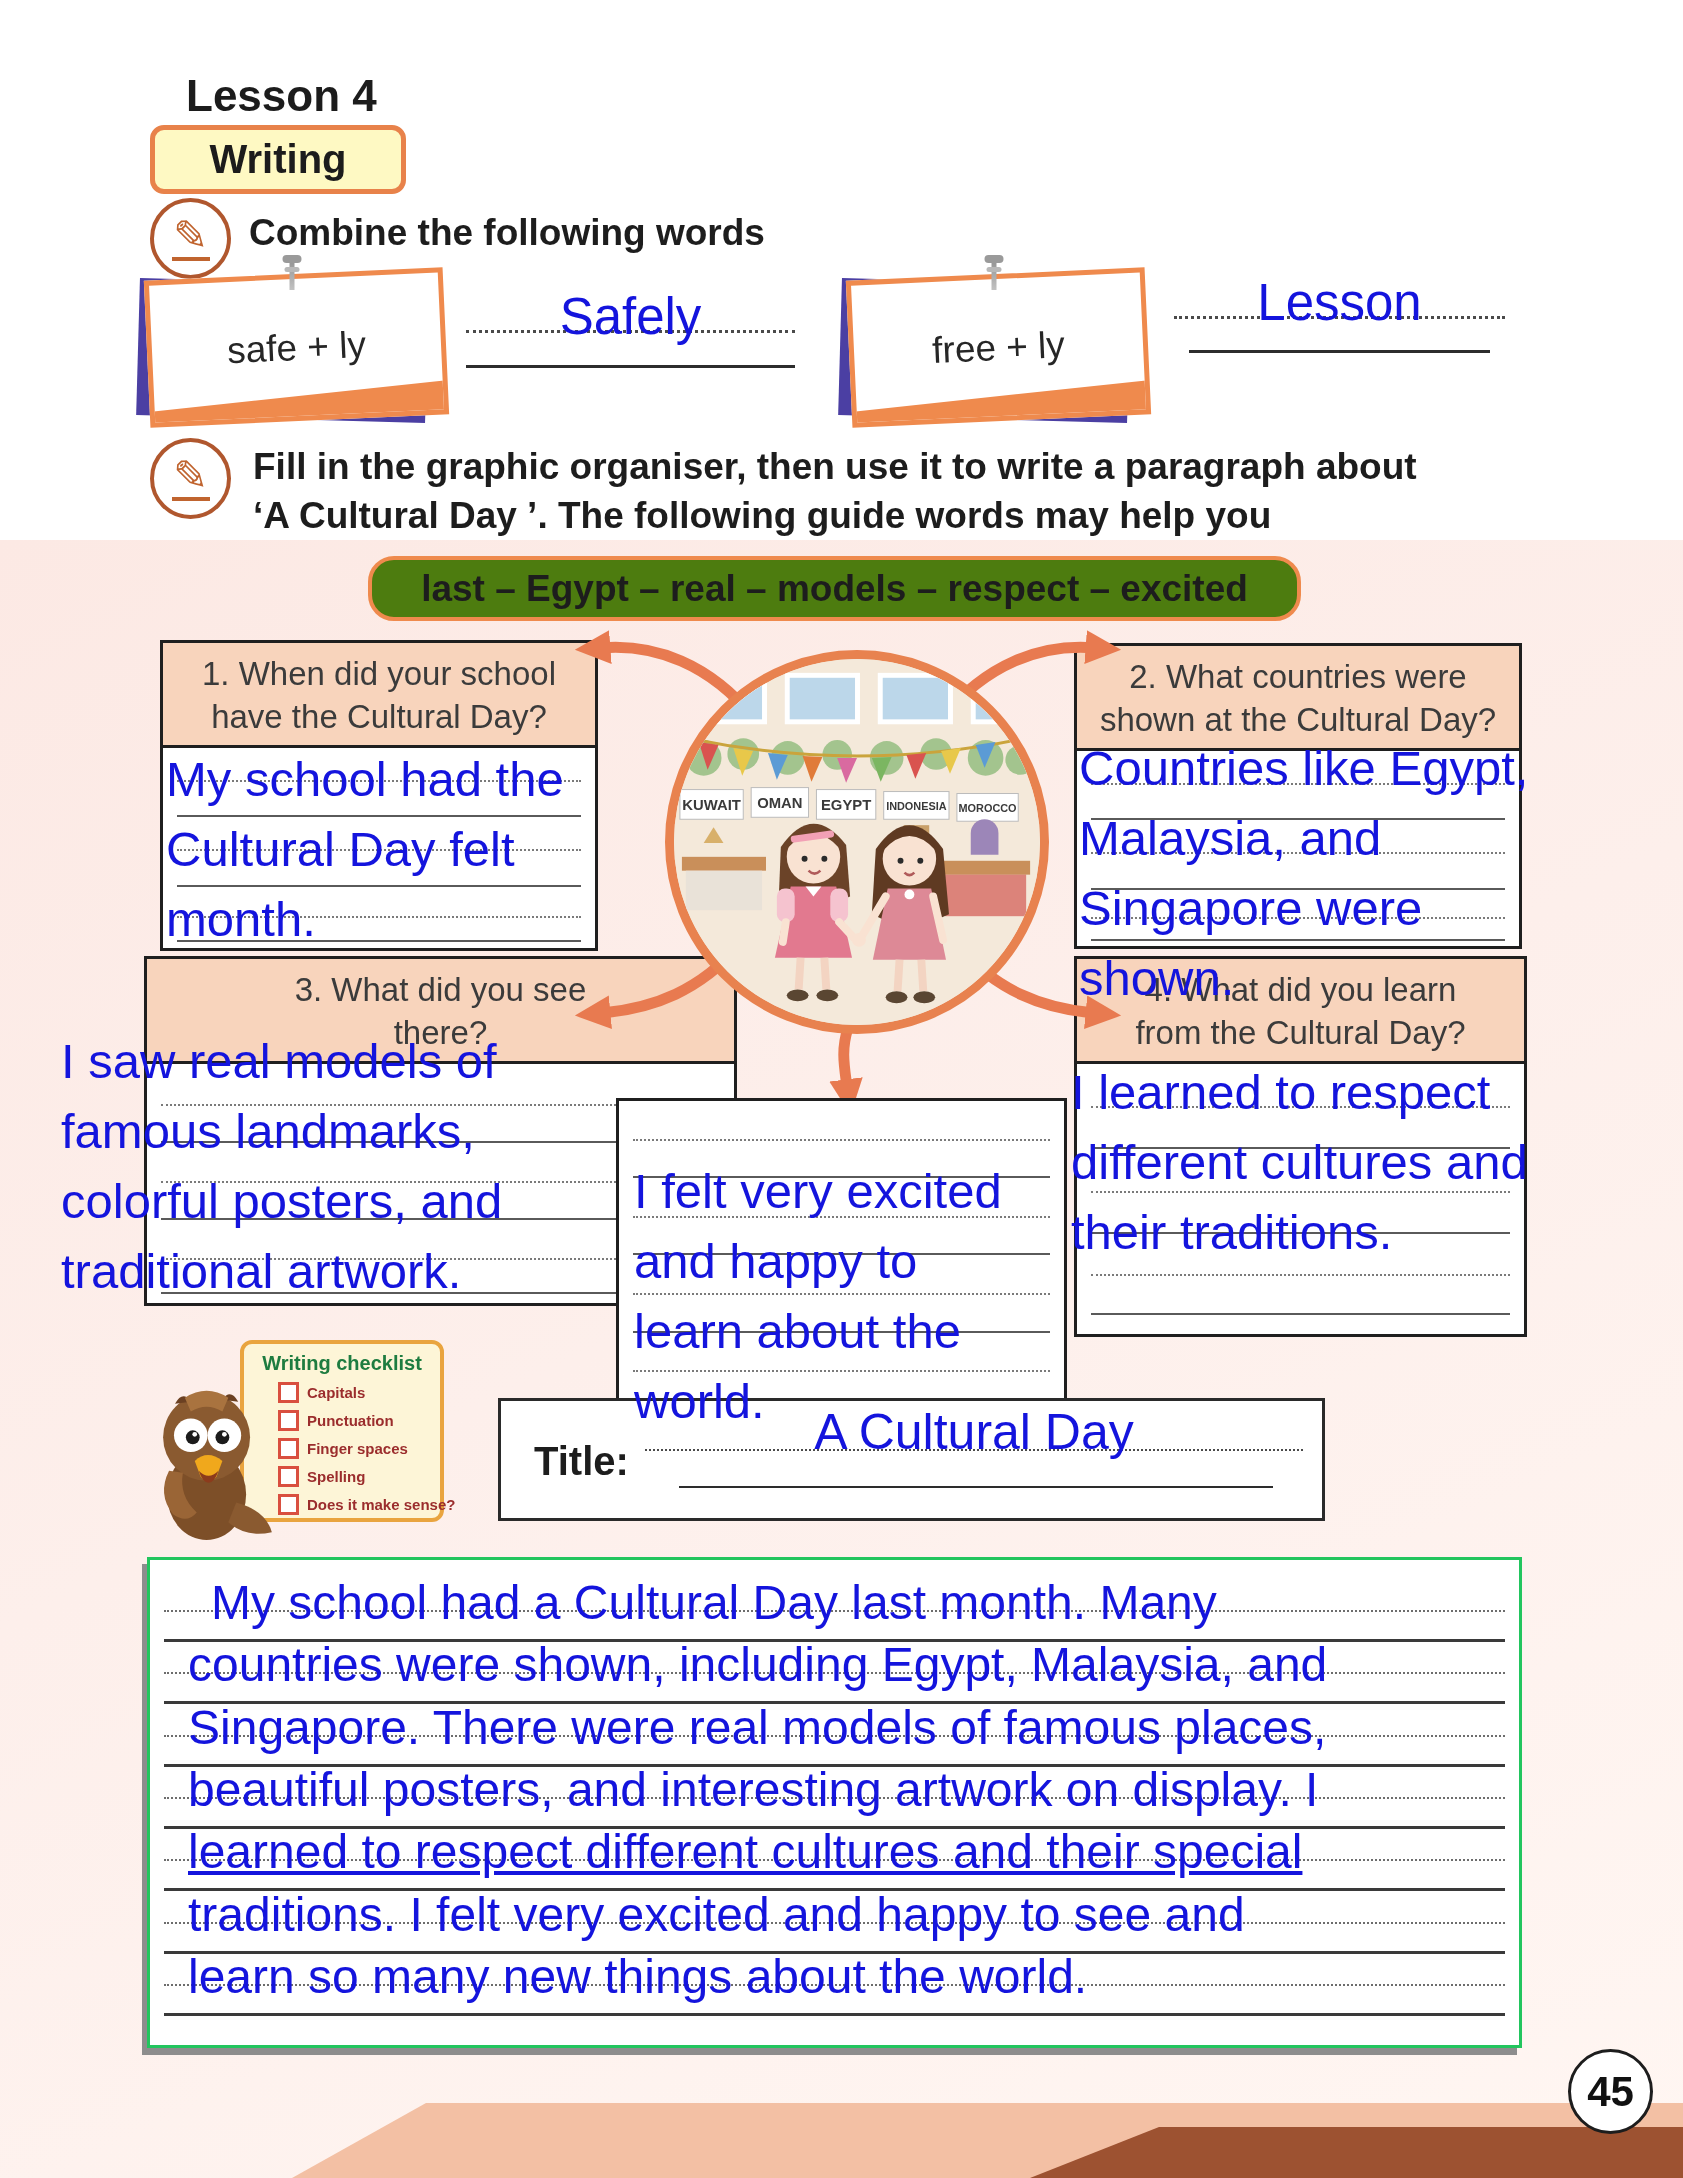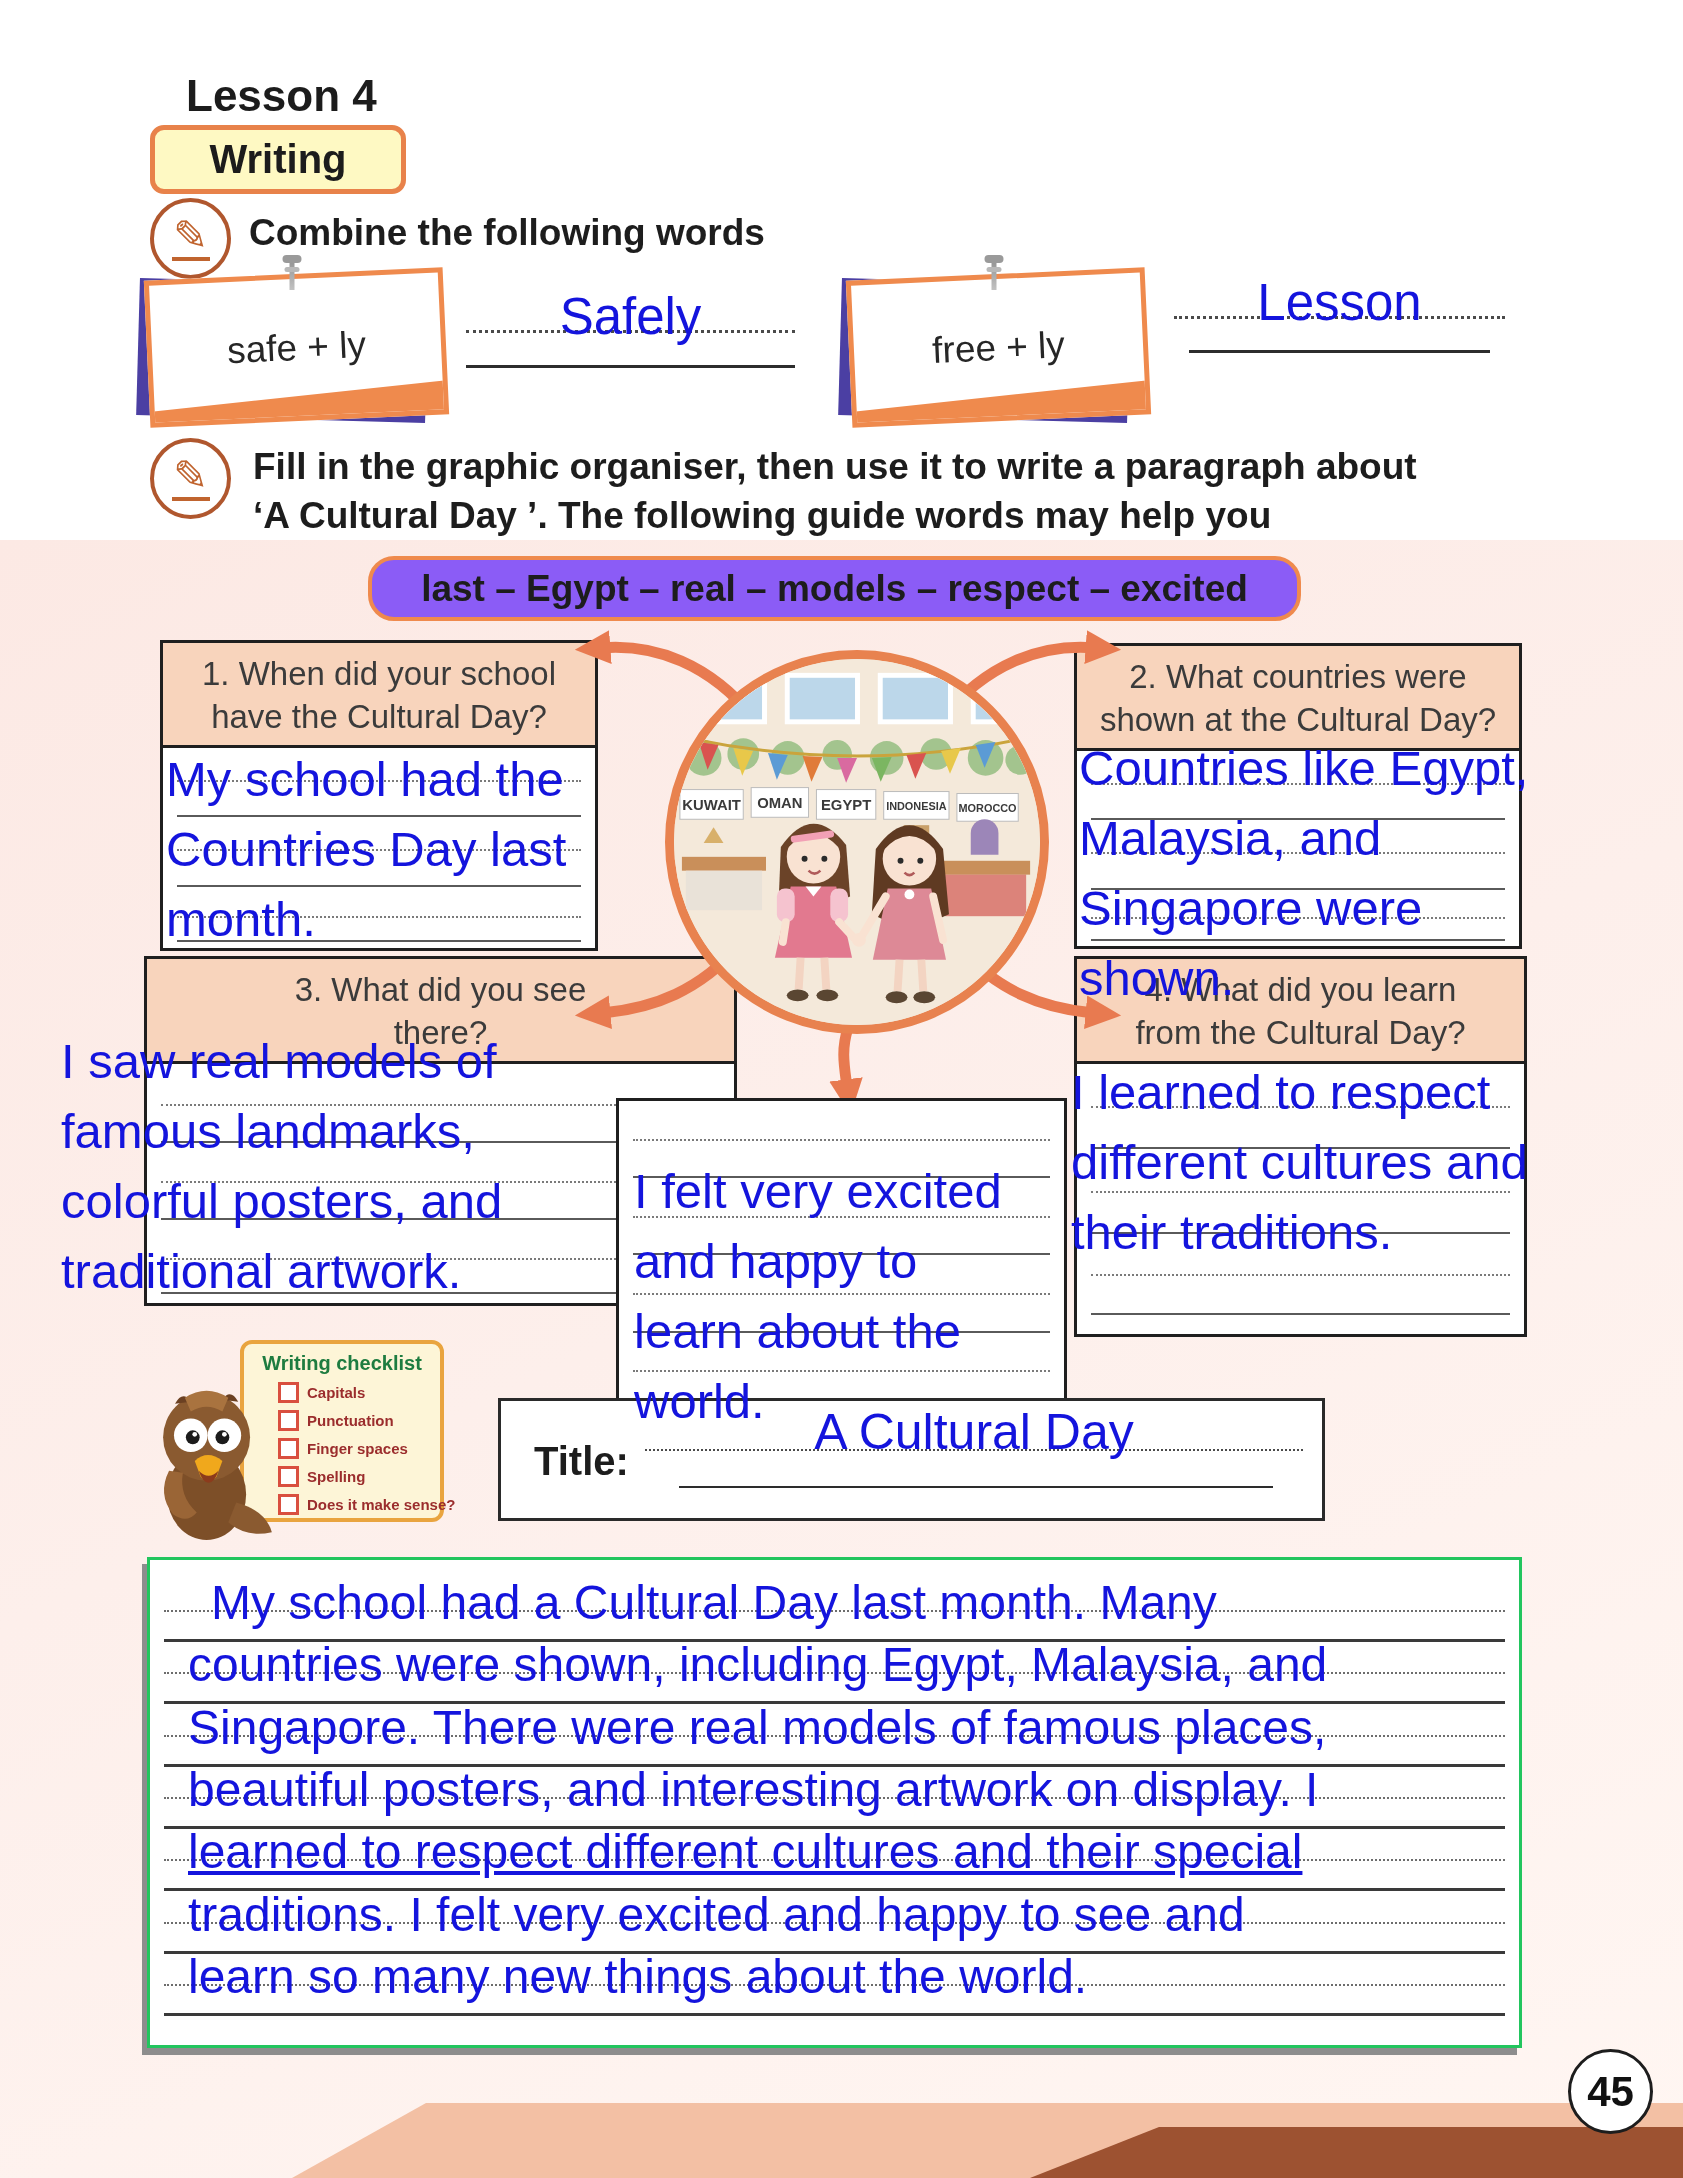--- a/index.html
+++ b/index.html
@@ -32,21 +32,21 @@
       transform:skewY(-3.5deg);}
   .pin{position:absolute;top:-16px;left:50%;transform:translateX(-50%);width:5px;height:32px;
       background:linear-gradient(#8f8f8f,#c2c2c2);z-index:3;}
   .pin::before{content:"";position:absolute;top:-3px;left:-7px;width:19px;height:8px;background:#9a9a9a;border-radius:4px;}
   .pin::after{content:"";position:absolute;top:9px;left:-5px;width:15px;height:5px;background:#b8b8b8;border-radius:3px;}
   .ansline-d{position:absolute;border-top:3px dotted #4a4a4a;}
   .ansline-s{position:absolute;border-top:3px solid #2d2d2d;}
   .blue{color:#1414dd;}
   .combine-ans{position:absolute;font-size:51px;text-align:center;white-space:nowrap;}
   
-  .guide{position:absolute;left:368px;top:556px;width:925px;height:57px;background:#8b5cf6;
+  .guide{position:absolute;left:368px;top:556px;width:925px;height:57px;background:#4d7c0f;
       border:4px solid #ef8a4d;border-radius:26px;display:flex;align-items:center;justify-content:center;
       font-size:37px;font-weight:800;color:#1d1d1d;}
   
   .qbox{position:absolute;background:#fff;border:3px solid #1f1f1f;}
   .qhead{background:#f8d4bc;border-bottom:3px solid #1f1f1f;text-align:center;
       font-size:33px;line-height:43px;color:#3b3b3b;padding:9px 4px 7px 4px;}
   .qbody{position:relative;width:100%;}
   .wd{position:absolute;left:14px;right:14px;border-top:2px dotted #7a7a7a;}
   .ws{position:absolute;left:14px;right:14px;border-top:2px solid #5a5a5a;}
   .ans{position:absolute;font-size:49px;line-height:70px;white-space:nowrap;z-index:5;}
@@ -255,21 +255,21 @@
       <div class="wd" style="top:32px;"></div>
         <div class="ws" style="top:67px;"></div>
       <div class="wd" style="top:101px;"></div>
         <div class="ws" style="top:137px;"></div>
       <div class="wd" style="top:168px;"></div>
         <div class="ws" style="top:192px;"></div>
     </div>
   </div>
   <div class="ans blue" style="left:166px;top:744px;">
     <div>My school had the</div>
-    <div>Countries Day last</div>
+    <div>Cultural Day felt</div>
     <div>month.</div>
   </div>
 
   <div class="qbox" style="left:1074px;top:643px;width:442px;height:300px;">
     <div class="qhead">
       <div>2. What countries were</div>
       <div>shown at the Cultural Day?</div>
     </div>
     <div class="qbody" style="height:190px;">
       <div class="wd" style="top:32px;"></div>

